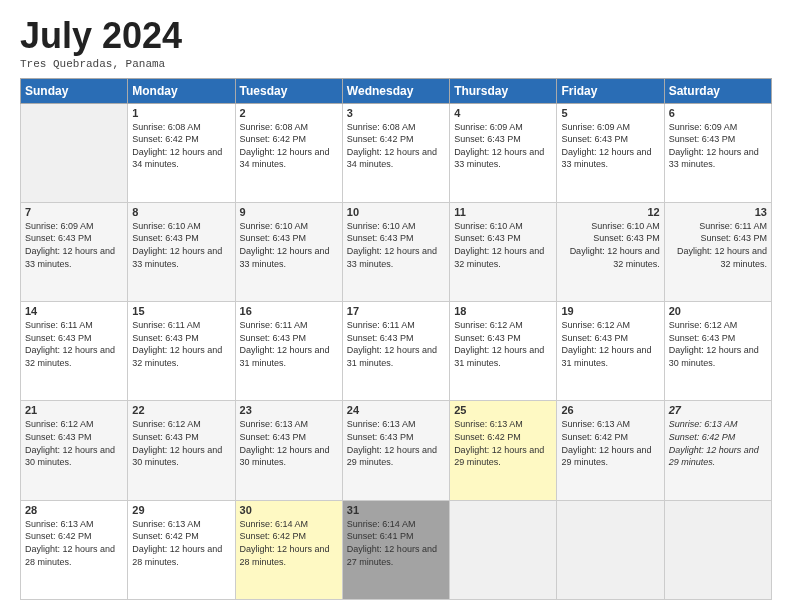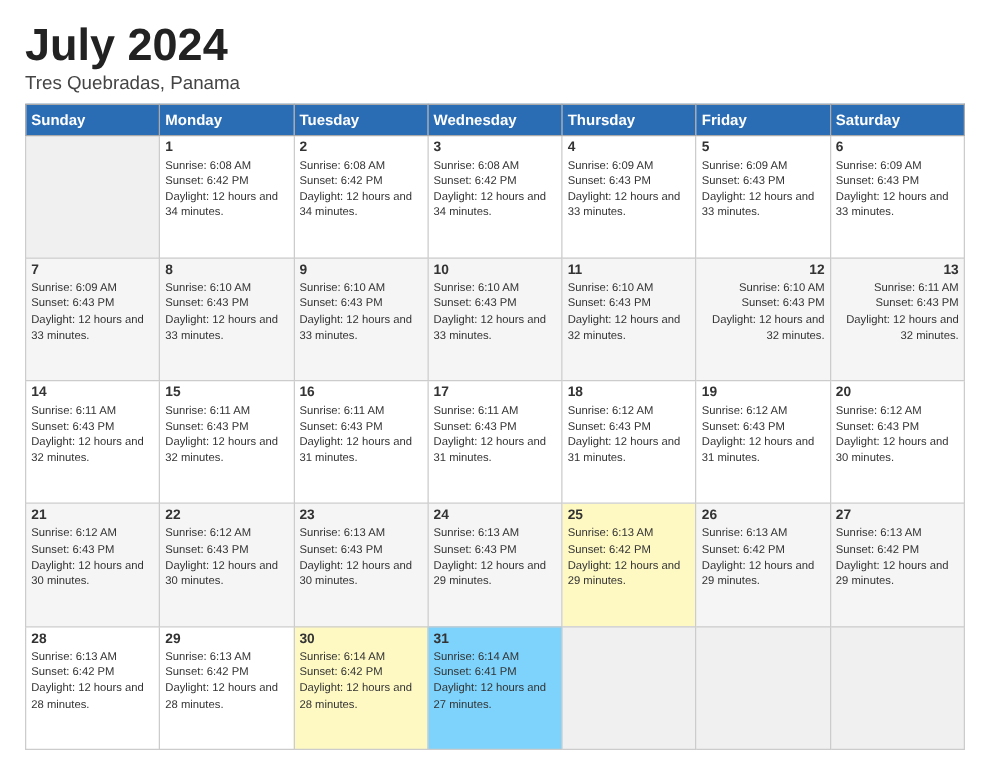--- a/index.html
+++ b/index.html
@@ -35,23 +35,24 @@
     .title-block {
       text-align: left;
     }
     .month-title {
       font-size: 36px;
       font-weight: bold;
       color: #222;
       line-height: 1.1;
     }
     .subtitle {
-      font-size: 15px;
+      font-size: 11px;
       color: #444;
       margin-top: 2px;
+      font-family: Liberation Mono, monospace;
     }
     .calendar {
       width: 100%;
       border-collapse: collapse;
       flex: 1;
     }
     .calendar th {
       background: #2a6db5;
       color: #fff;
       font-size: 12px;
@@ -269,21 +270,21 @@
             <div class="day-info" style="white-space: pre-line;">Sunrise: 6:13 AM
 Sunset: 6:42 PM
 Daylight: 12 hours and 29 minutes.</div>
           </td>
           <td style="background: rgb(245, 245, 245);">
             <span class="day-num">26</span>
             <div class="day-info" style="white-space: pre-line;">Sunrise: 6:13 AM
 Sunset: 6:42 PM
 Daylight: 12 hours and 29 minutes.</div>
           </td>
-          <td style="background: rgb(245, 245, 245);">
+          <td style="background: rgb(245, 245, 245); font-style: italic;">
             <span class="day-num">27</span>
             <div class="day-info" style="white-space: pre-line;">Sunrise: 6:13 AM
 Sunset: 6:42 PM
 Daylight: 12 hours and 29 minutes.</div>
           </td>
         </tr>
         <tr>
           <td style="background: rgb(255, 255, 255);">
             <span class="day-num">28</span>
             <div class="day-info" style="white-space: pre-line;">Sunrise: 6:13 AM
@@ -295,21 +296,21 @@
             <div class="day-info" style="white-space: pre-line;">Sunrise: 6:13 AM
 Sunset: 6:42 PM
 Daylight: 12 hours and 28 minutes.</div>
           </td>
           <td style="background: #fef9c3;">
             <span class="day-num">30</span>
             <div class="day-info" style="white-space: pre-line;">Sunrise: 6:14 AM
 Sunset: 6:42 PM
 Daylight: 12 hours and 28 minutes.</div>
           </td>
-          <td style="background: #7dd3fc; margin-left: 31px;">
+          <td style="background: #a3a3a3; margin-left: 31px;">
             <span class="day-num">31</span>
             <div class="day-info" style="white-space: pre-line;">Sunrise: 6:14 AM
 Sunset: 6:41 PM
 Daylight: 12 hours and 27 minutes.</div>
           </td>
           <td class="empty" style="background: rgb(240, 240, 240);"></td>
           <td class="empty" style="background: rgb(240, 240, 240);"></td>
           <td class="empty" style="background: rgb(240, 240, 240);"></td>
         </tr>
       </tbody>

